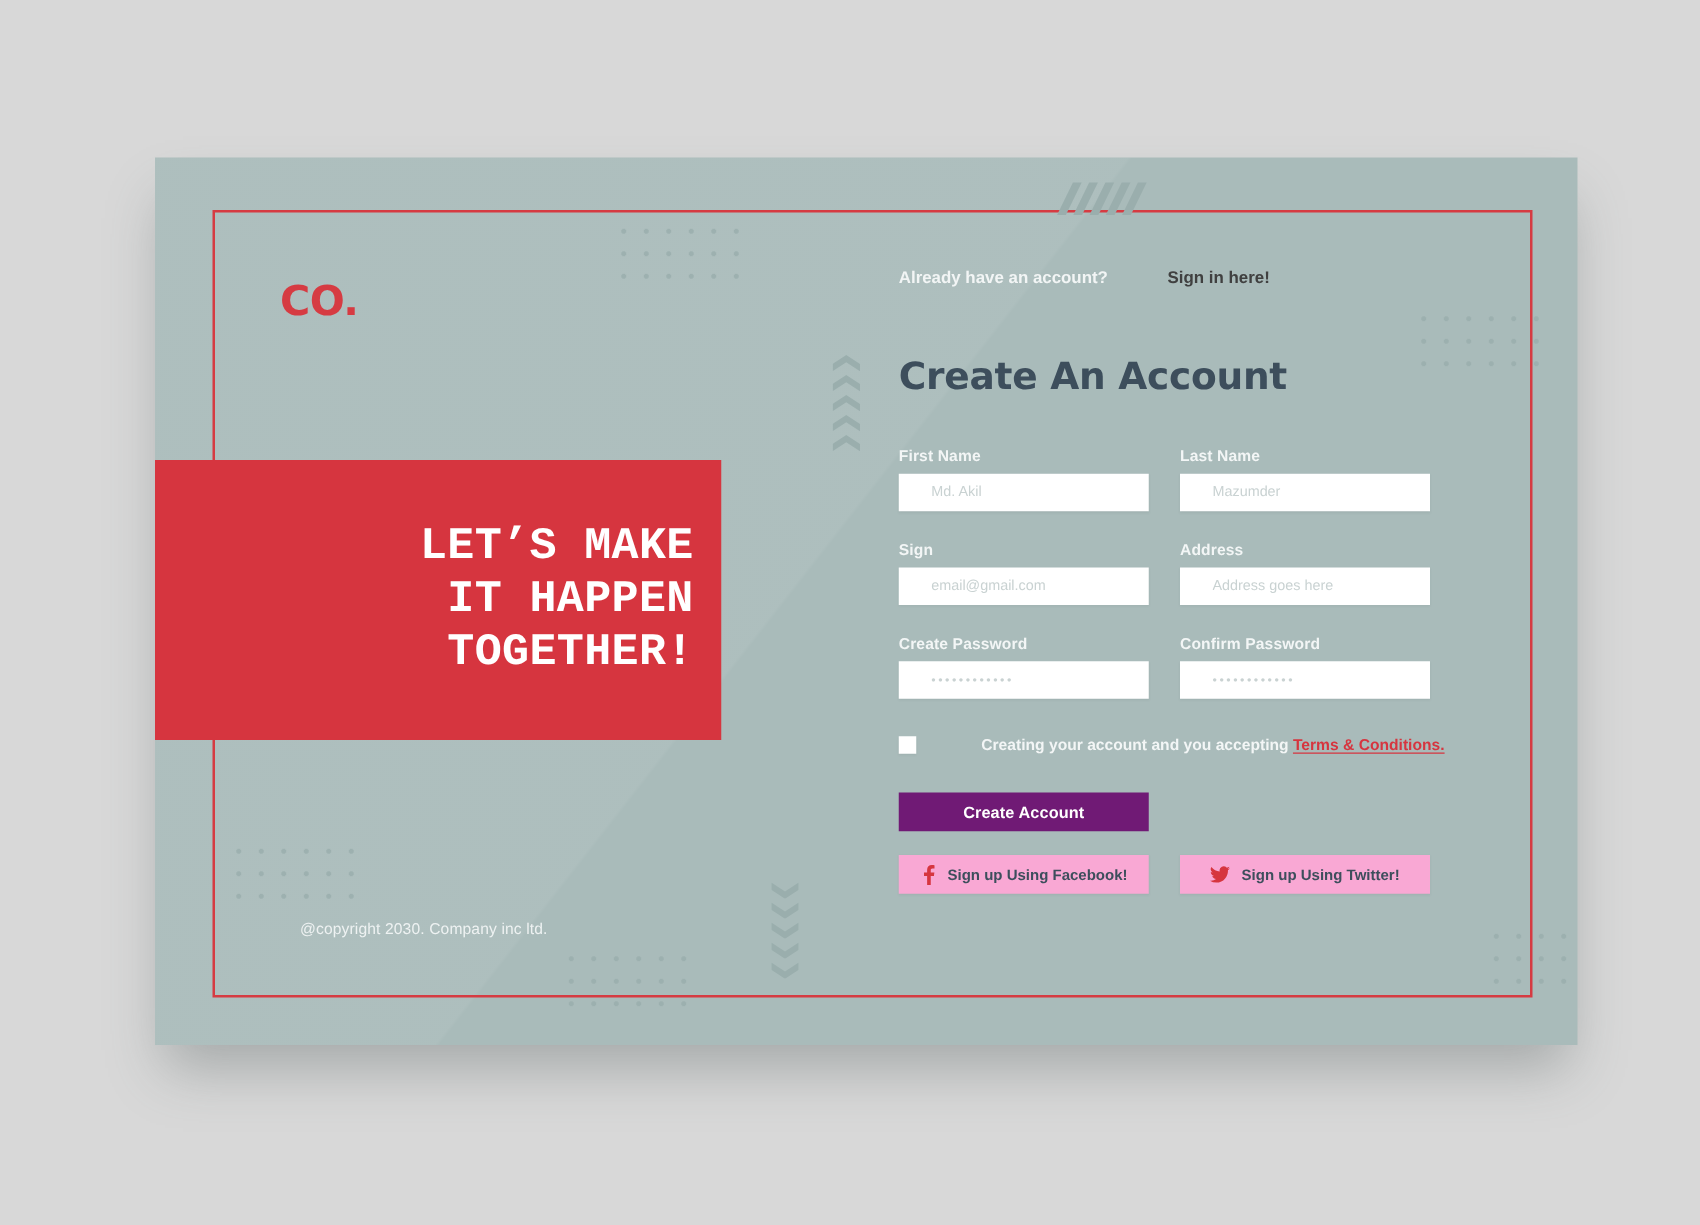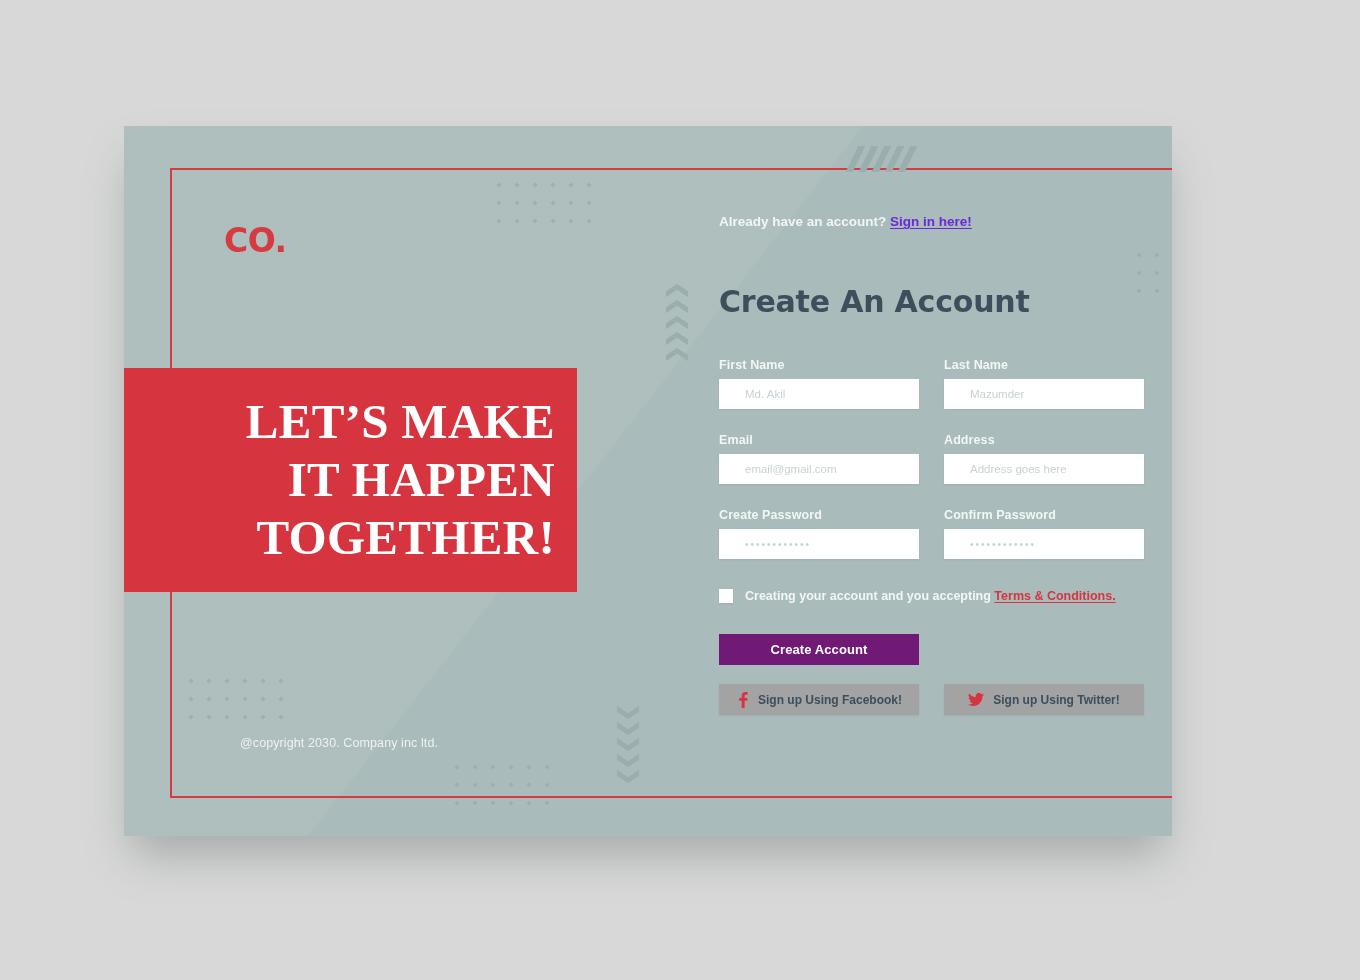--- a/index.html
+++ b/index.html
@@ -14,21 +14,21 @@
   #stage {
     position: relative;
     width: 1360px; height: 980px;
     background: #d8d8d8;
   }
 
   
   #card {
     position: absolute;
     left: 124px; top: 126px;
-    width: 1048px; height: 710px;
+    width: 1138px; height: 710px;
     background: #a9bbba;
     overflow: hidden;
     box-shadow: 0 26px 42px -8px rgba(90,100,100,0.40);
   }
   
   #card-sheen {
     position: absolute; inset: 0;
     background: linear-gradient(128deg, rgba(255,255,255,0.055) 0%, rgba(255,255,255,0.055) 46%, rgba(255,255,255,0.0) 46.2%, rgba(255,255,255,0.0) 100%);
     pointer-events: none;
   }
@@ -91,46 +91,47 @@
 
   #banner {
     position: absolute; left: 0px; top: 242px;
     width: 453px; height: 224px;
     background: #d6353f;
     display: flex; align-items: center; justify-content: flex-end;
     padding-right: 22px;
   }
   #banner-text {
     color: #ffffff;
-    font-size: 49px;
+    font-size: 36px;
     font-weight: 700;
     line-height: 1.18;
     letter-spacing: 0.3px;
     text-align: right;
-    font-family: Liberation Serif, serif;
+    font-family: Liberation Mono, monospace;
   }
 
   #copyright {
     position: absolute; left: 116px; top: 610px;
     color: #eef2f2; font-size: 12.5px;
     letter-spacing: .1px;
   }
 
   
   #form-col { position: absolute; left: 595px; top: 0; width: 460px; }
 
   #have-account {
     position: absolute; left: 0; top: 88px;
     color: #f2f5f5; font-size: 13.5px; font-weight: 600;
     white-space: nowrap;
   }
   #have-account .link {
-    color: #6d28d9; font-weight: 700;
-    text-decoration: underline; text-underline-offset: 2px;
-    cursor: pointer;
+    color: #404040; font-weight: 700;
+    text-underline-offset: 2px;
+    cursor: pointer;
+    margin-left: 44px;
   }
 
   #form-title {
     position: absolute; left: 0; top: 158px;
     color: #3d4e5c;
     font-size: 30px; font-weight: 700;
     letter-spacing: -0.2px;
     font-family: "DejaVu Sans", sans-serif;
   }
 
@@ -168,20 +169,21 @@
   #terms-checkbox {
     width: 14px; height: 14px;
     background: #ffffff;
     border: none; display: block;
     cursor: pointer;
     box-shadow: 0 1px 2px rgba(70,85,85,0.10);
   }
   #terms-text {
     color: #f3f6f6; font-size: 12.5px; font-weight: 600;
     white-space: nowrap;
+    margin-left: 40px;
   }
   #terms-text .link {
     color: #d6353f; font-weight: 700;
     text-decoration: underline; text-underline-offset: 2px;
     cursor: pointer;
   }
 
   
   #create-btn {
     position: absolute; left: 0; top: 508px;
@@ -193,21 +195,21 @@
     font-family: "Liberation Sans", sans-serif;
   }
 
   
   #social-row {
     position: absolute; left: 0; top: 558px;
     width: 425px;
     display: grid; grid-template-columns: 200px 200px; column-gap: 25px;
   }
   .social-btn {
-    height: 31px; background: #a3a3a3; border: none;
+    height: 31px; background: #f9a8d4; border: none;
     display: flex; align-items: center; justify-content: center; gap: 9px;
     cursor: pointer;
     font-family: "Liberation Sans", sans-serif;
     box-shadow: 0 1px 2px rgba(70,85,85,0.10);
   }
   .social-btn span.label {
     color: #3d4e5c; font-size: 12px; font-weight: 600;
   }
   .social-btn svg { display: block; }
 </style>
@@ -277,21 +279,21 @@
           <label class="field-label">First Name</label>
           <input class="field-input" type="text" placeholder="Md. Akil" style="">
         </div>
 
         <div class="field">
           <label class="field-label">Last Name</label>
           <input class="field-input" type="text" placeholder="Mazumder" style="">
         </div>
 
         <div class="field">
-          <label class="field-label">Email</label>
+          <label class="field-label">Sign</label>
           <input class="field-input" type="text" placeholder="email@gmail.com" style="">
         </div>
 
         <div class="field">
           <label class="field-label">Address</label>
           <input class="field-input" type="text" placeholder="Address goes here" style="">
         </div>
 
         <div class="field">
           <label class="field-label">Create Password</label>

